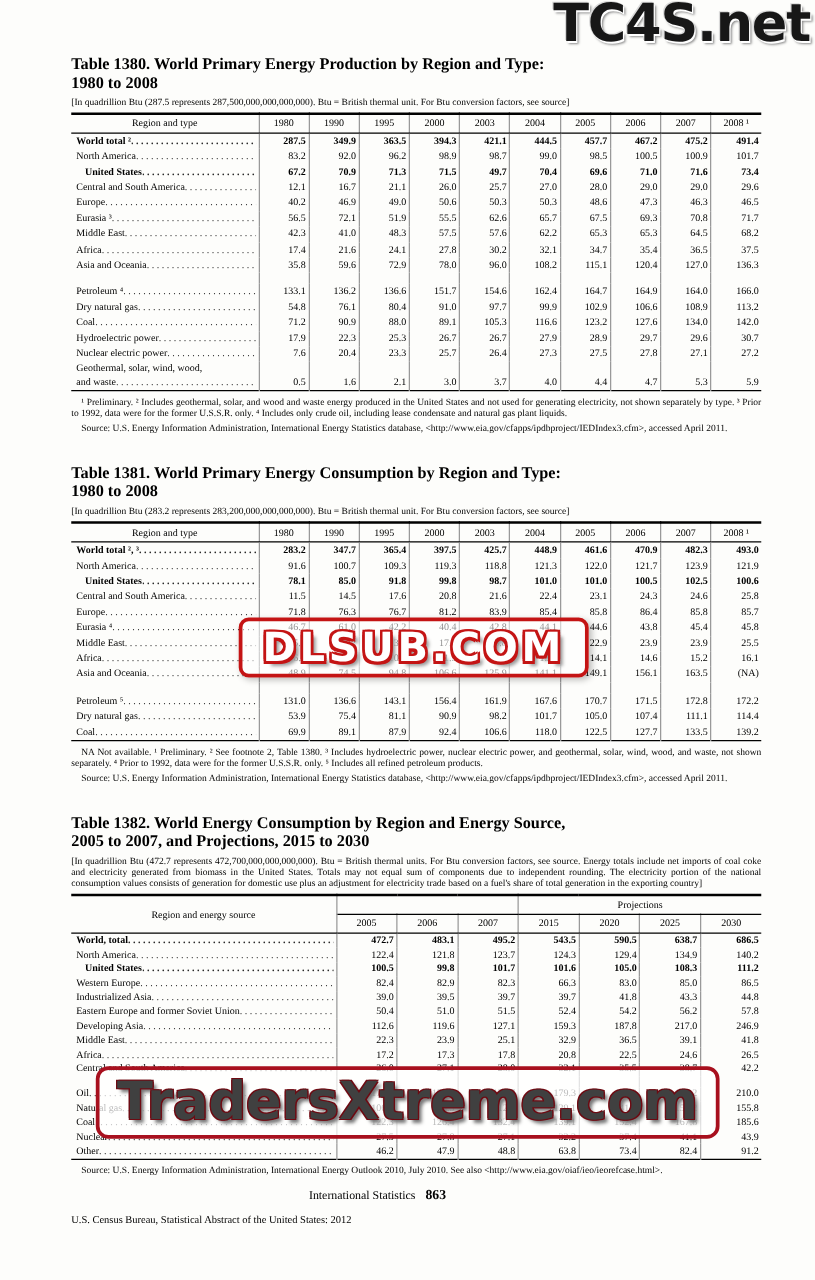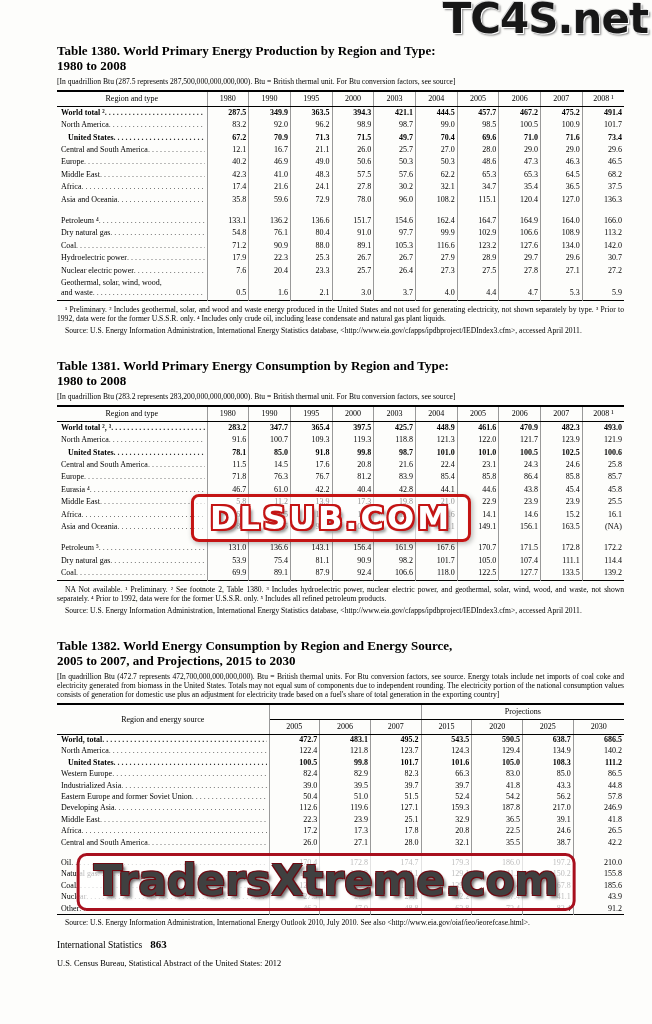--- a/index.html
+++ b/index.html
@@ -1,21 +1,21 @@
 <!DOCTYPE html>
 <html><head>
 <meta charset="utf-8">
 <style>
   * { box-sizing: border-box; }
   html, body { margin:0; padding:0; }
   body {
     width:652px; height:1024px; background:#fdfdfb; color:#000;
     font-family:"Liberation Serif", serif; overflow:hidden;
   }
-  .page { position:relative; width:652px; height:912px; padding:44px 28px 0 57px; }
+  .page { position:relative; width:652px; height:912px; padding:44px 43px 0 57px; }
 
   
   .tbl-block { margin-bottom:24px; }
   .tbl-title { font-size:13px; font-weight:bold; margin:0 0 4px 0; line-height:1.15; }
   .tbl-title .tl { display:block; }
   .tbl-note { font-size:7.6px; line-height:1.18; margin:0 0 3px 0; text-align:justify; }
 
   table.data {
     width:100%; border-collapse:collapse; table-layout:fixed;
     font-size:8px; border-top:2px solid #000; border-bottom:1.5px solid #000;
@@ -44,21 +44,21 @@
   tr.ind1 td.lbl .txt { padding-left:9px; }
   td.lbl .dots { flex:1 1 auto; overflow:hidden; white-space:nowrap; color:#222; }
   td.lbl .dots::before {
     content: " . . . . . . . . . . . . . . . . . . . . . . . . . . . . . . . . . . . . . . . . . . . . . . . . . . . . . . . . . . . .";
   }
 
   .fnotes { font-size:7.6px; line-height:1.2; margin:4px 0 0 0; text-indent:8px; text-align:justify; }
   .source { font-size:7.6px; line-height:1.2; margin:3px 0 0 0; text-indent:8px; }
 
   
-  .footer-right { text-align:left; font-size:9.5px; margin-top:10px; padding-right:62px; }
+  .footer-right { text-align:center; font-size:9.5px; margin-top:10px; padding-right:62px; }
   .footer-right .pg { font-weight:bold; font-size:11px; margin-left:8px; }
   .credit { font-size:8.4px; margin:9px 0 12px 0; }
 
   
   .wm { position:absolute; font-family:"DejaVu Sans", sans-serif; font-weight:bold; z-index:50; }
   .wm-top {
     top:-6px; right:4px; font-size:42px; letter-spacing:-1px; color:#171717;
     text-shadow: 1px 1px 0 #ffffff, -1px -1px 0 #d9d9d9, 2px 2px 2px #8a8a8a;
   }
   .wm-mid {
@@ -196,20 +196,38 @@
             <td class="num">50.3</td>
             <td class="num">50.3</td>
             <td class="num">48.6</td>
             <td class="num">47.3</td>
             <td class="num">46.3</td>
             <td class="num">46.5</td>
           </tr>
           <tr>
             <td class="lbl">
               <div class="lbl-in">
+                <span class="txt">Eurasia ³</span>
+                <span class="dots"></span>
+              </div>
+            </td>
+            <td class="num">56.5</td>
+            <td class="num">72.1</td>
+            <td class="num">51.9</td>
+            <td class="num">55.5</td>
+            <td class="num">62.6</td>
+            <td class="num">65.7</td>
+            <td class="num">67.5</td>
+            <td class="num">69.3</td>
+            <td class="num">70.8</td>
+            <td class="num">71.7</td>
+          </tr>
+          <tr>
+            <td class="lbl">
+              <div class="lbl-in">
                 <span class="txt">Middle East</span>
                 <span class="dots"></span>
               </div>
             </td>
             <td class="num">42.3</td>
             <td class="num">41.0</td>
             <td class="num">48.3</td>
             <td class="num">57.5</td>
             <td class="num">57.6</td>
             <td class="num">62.2</td>

